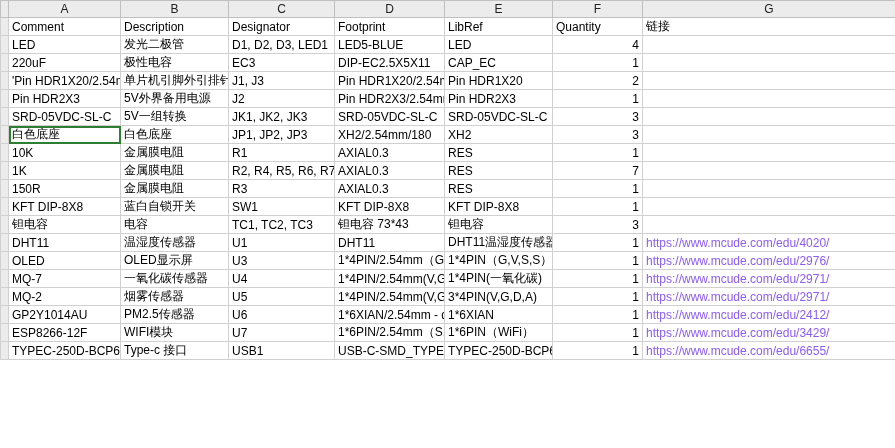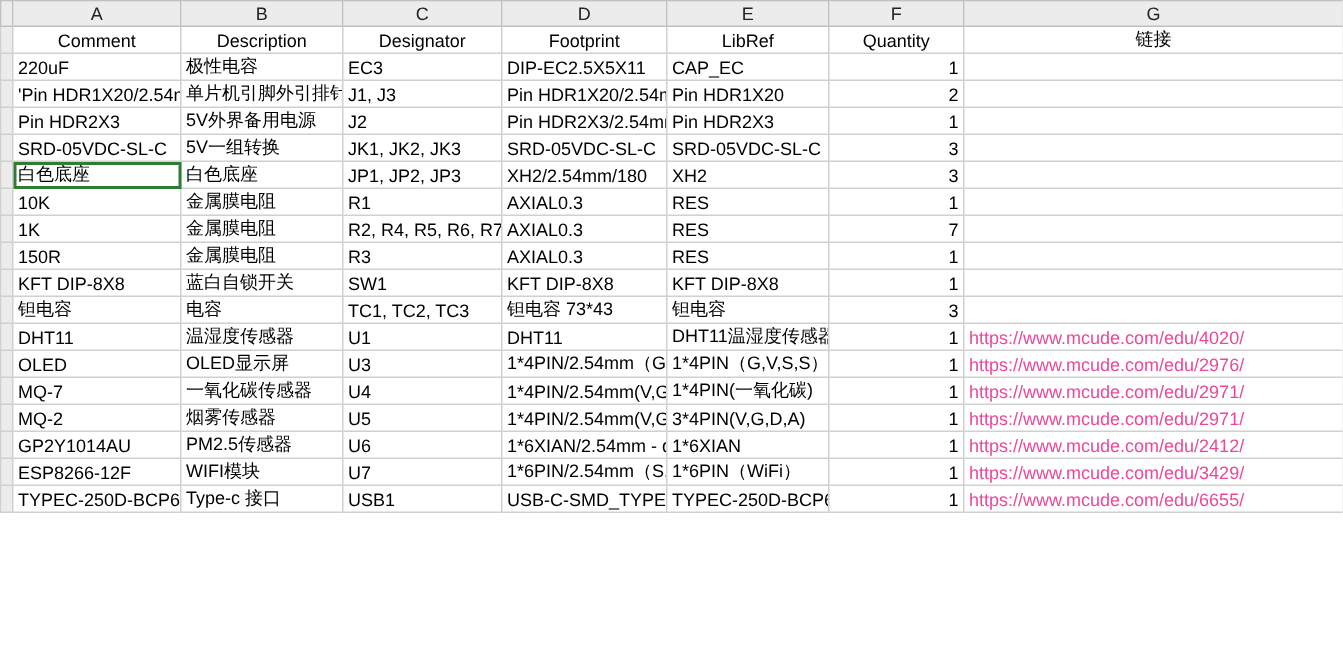--- a/index.html
+++ b/index.html
@@ -61,22 +61,22 @@
   col.c-g { width: 253px; }
 
   td.num { text-align: right; }
 
   .sel {
     outline: 2px solid #2e7d32;
     outline-offset: -2px;
     position: relative;
     z-index: 2;
   }
-  .hdr-row td { font-size: 12px; text-align: center; }
-  .link { color: #ec4899; }
+  .hdr-row td { font-size: 12px; }
+  .link { color: #8b5cf6; }
 </style>
 </head>
 <body>
 
 <div class="sheet">
   <table class="grid">
     <colgroup>
       <col class="c-corner">
       <col class="c-a">
       <col class="c-b">
@@ -102,20 +102,30 @@
           <td>Comment</td>
           <td>Description</td>
           <td>Designator</td>
           <td>Footprint</td>
           <td>LibRef</td>
           <td>Quantity</td>
           <td>链接</td>
         </tr>
         <tr>
           <td class="corner"></td>
+          <td>LED</td>
+          <td>发光二极管</td>
+          <td>D1, D2, D3, LED1</td>
+          <td>LED5-BLUE</td>
+          <td>LED</td>
+          <td class="num">4</td>
+          <td class="link"></td>
+        </tr>
+        <tr>
+          <td class="corner"></td>
           <td>220uF</td>
           <td>极性电容</td>
           <td>EC3</td>
           <td>DIP-EC2.5X5X11</td>
           <td>CAP_EC</td>
           <td class="num">1</td>
           <td class="link"></td>
         </tr>
         <tr>
           <td class="corner"></td>

